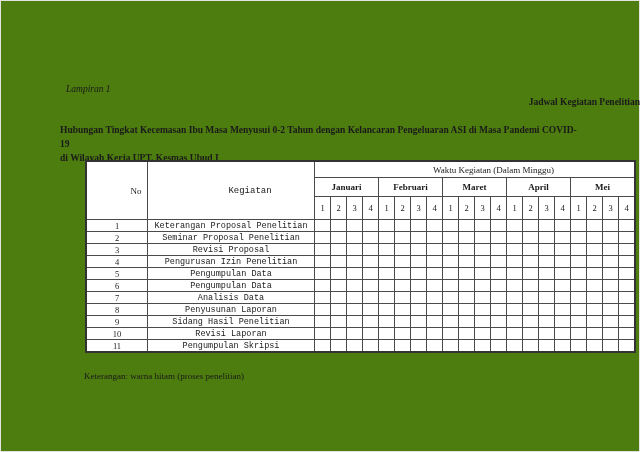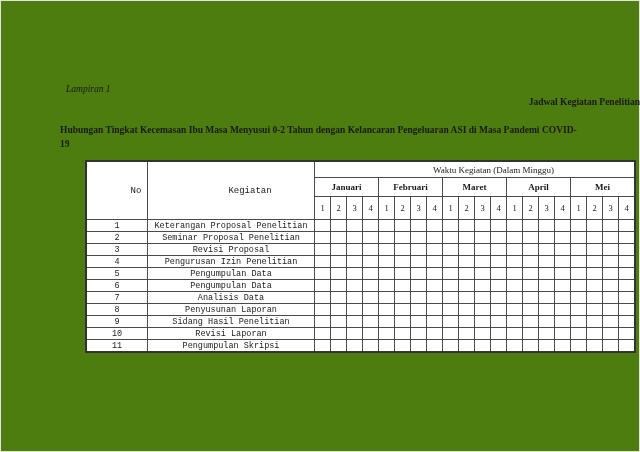--- a/index.html
+++ b/index.html
@@ -49,21 +49,21 @@
   table.gantt td {
     border: 1px solid #4a4a4a;
     padding: 0;
     text-align: center;
     vertical-align: middle;
     overflow: hidden;
     white-space: nowrap;
     background: #ffffff;
   }
   table.gantt { border: 2px solid #333333; }
-  td.col-no { width: 22px; font-family: Liberation Mono, monospace; }
+  td.col-no { width: 22px; }
   td.col-keg { width: 128px; font-family: Liberation Mono, monospace; }
   td.col-wk { width: 15px; font-size: 8.5px; }
   tr.r-waktu td { height: 15px; padding-left: 38px; }
   tr.r-month td { height: 18px; font-weight: bold; }
   tr.r-week td { height: 22px; }
   tr.r-body td { height: 11px; font-size: 8.5px; }
   td.keg-label { text-align: left; padding-left: 4px; }
   td.fill { background: #0c0c0c; border-color: #2a2a2a; }
   .note {
     position: absolute;
@@ -72,20 +72,21 @@
   }
 </style>
 </head>
 <body>
 
 <div class="page">
   <div class="lampiran">Lampiran 1</div>
   <div class="heading">Jadwal Kegiatan Penelitian</div>
   <div class="doc-title">
     <span>Hubungan Tingkat Kecemasan Ibu Masa Menyusui 0-2 Tahun dengan Kelancaran Pengeluaran ASI di Masa Pandemi COVID-19</span><br>
+    <span>di Wilayah Kerja UPT. Kesmas Ubud I</span>
   </div>
 
   <table class="gantt">
     <tbody id="gantt-body">
         <tr class="r-waktu">
           <td class="col-no" rowspan="3">No</td>
           <td class="col-keg" rowspan="3">Kegiatan</td>
           <td class="" colspan="20">Waktu Kegiatan (Dalam Minggu)</td>
         </tr>
         <tr class="r-month">
@@ -377,13 +378,14 @@
           <td class="col-wk"></td>
           <td class="col-wk"></td>
           <td class="col-wk"></td>
           <td class="col-wk"></td>
           <td class="col-wk"></td>
           <td class="col-wk fill"></td>
         </tr>
       </tbody>
   </table>
 
+  <div class="note">Keterangan: warna hitam (proses penelitian)</div>
 </div>
 
 </body></html>

